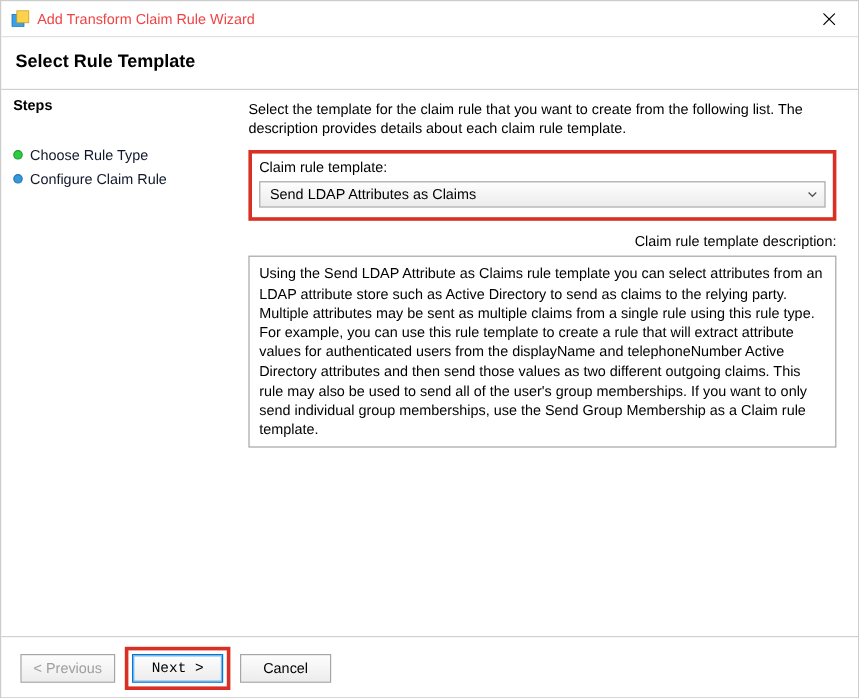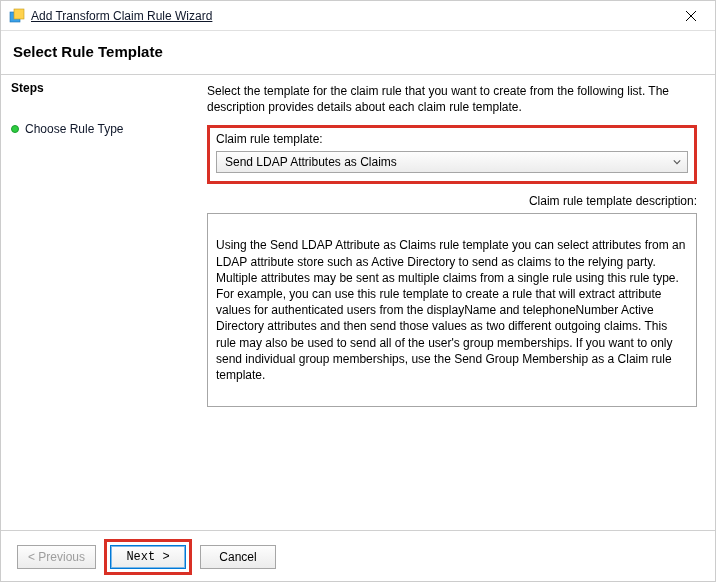--- a/index.html
+++ b/index.html
@@ -22,22 +22,21 @@
     .titlebar-icon {
       width: 16px; height: 16px;
       margin-right: 6px;
       display: inline-flex;
       align-items: center;
       justify-content: center;
     }
     .titlebar-title {
       flex: 1;
       font-size: 12px;
-      color: #0f172a;
-      text-decoration: underline;
+      color: #ef4444;
     }
     .close-btn {
       width: 40px;
       height: 28px;
       display: flex;
       align-items: center;
       justify-content: center;
       cursor: pointer;
     }
     .close-btn svg { width: 10px; height: 10px; }
@@ -113,21 +112,21 @@
       cursor: pointer;
     }
     .dropdown-chevron svg { width: 8px; height: 8px; }
     .desc-label {
       font-size: 12px;
       margin-bottom: 5px;
       text-align: right;
     }
     .desc-box {
       border: 1px solid #a6a6a6;
-      padding: 23px 8px;
+      padding: 6px 8px;
       font-size: 12px;
       line-height: 1.35;
       background: #fff;
     }
     .footer {
       display: flex;
       align-items: center;
       gap: 8px;
       padding: 8px 16px;
       border-top: 1px solid #d0d0d0;
@@ -182,20 +181,24 @@
 <div class="heading">Select Rule Template</div>
 <div class="divider"></div>
 
 <div class="body">
   <div class="sidebar">
     <div class="sidebar-title">Steps</div>
     <div class="step">
       <span class="bullet active"></span>
       <span>Choose Rule Type</span>
     </div>
+    <div class="step">
+      <span class="bullet inactive"></span>
+      <span>Configure Claim Rule</span>
+    </div>
   </div>
 
   <div class="main">
     <div class="intro">Select the template for the claim rule that you want to create from the following list. The description provides details about each claim rule template.</div>
 
     <div class="highlight-box">
       <div class="field-label">Claim rule template:</div>
       <div class="dropdown">
         <span>Send LDAP Attributes as Claims</span>
         <span class="dropdown-chevron">

